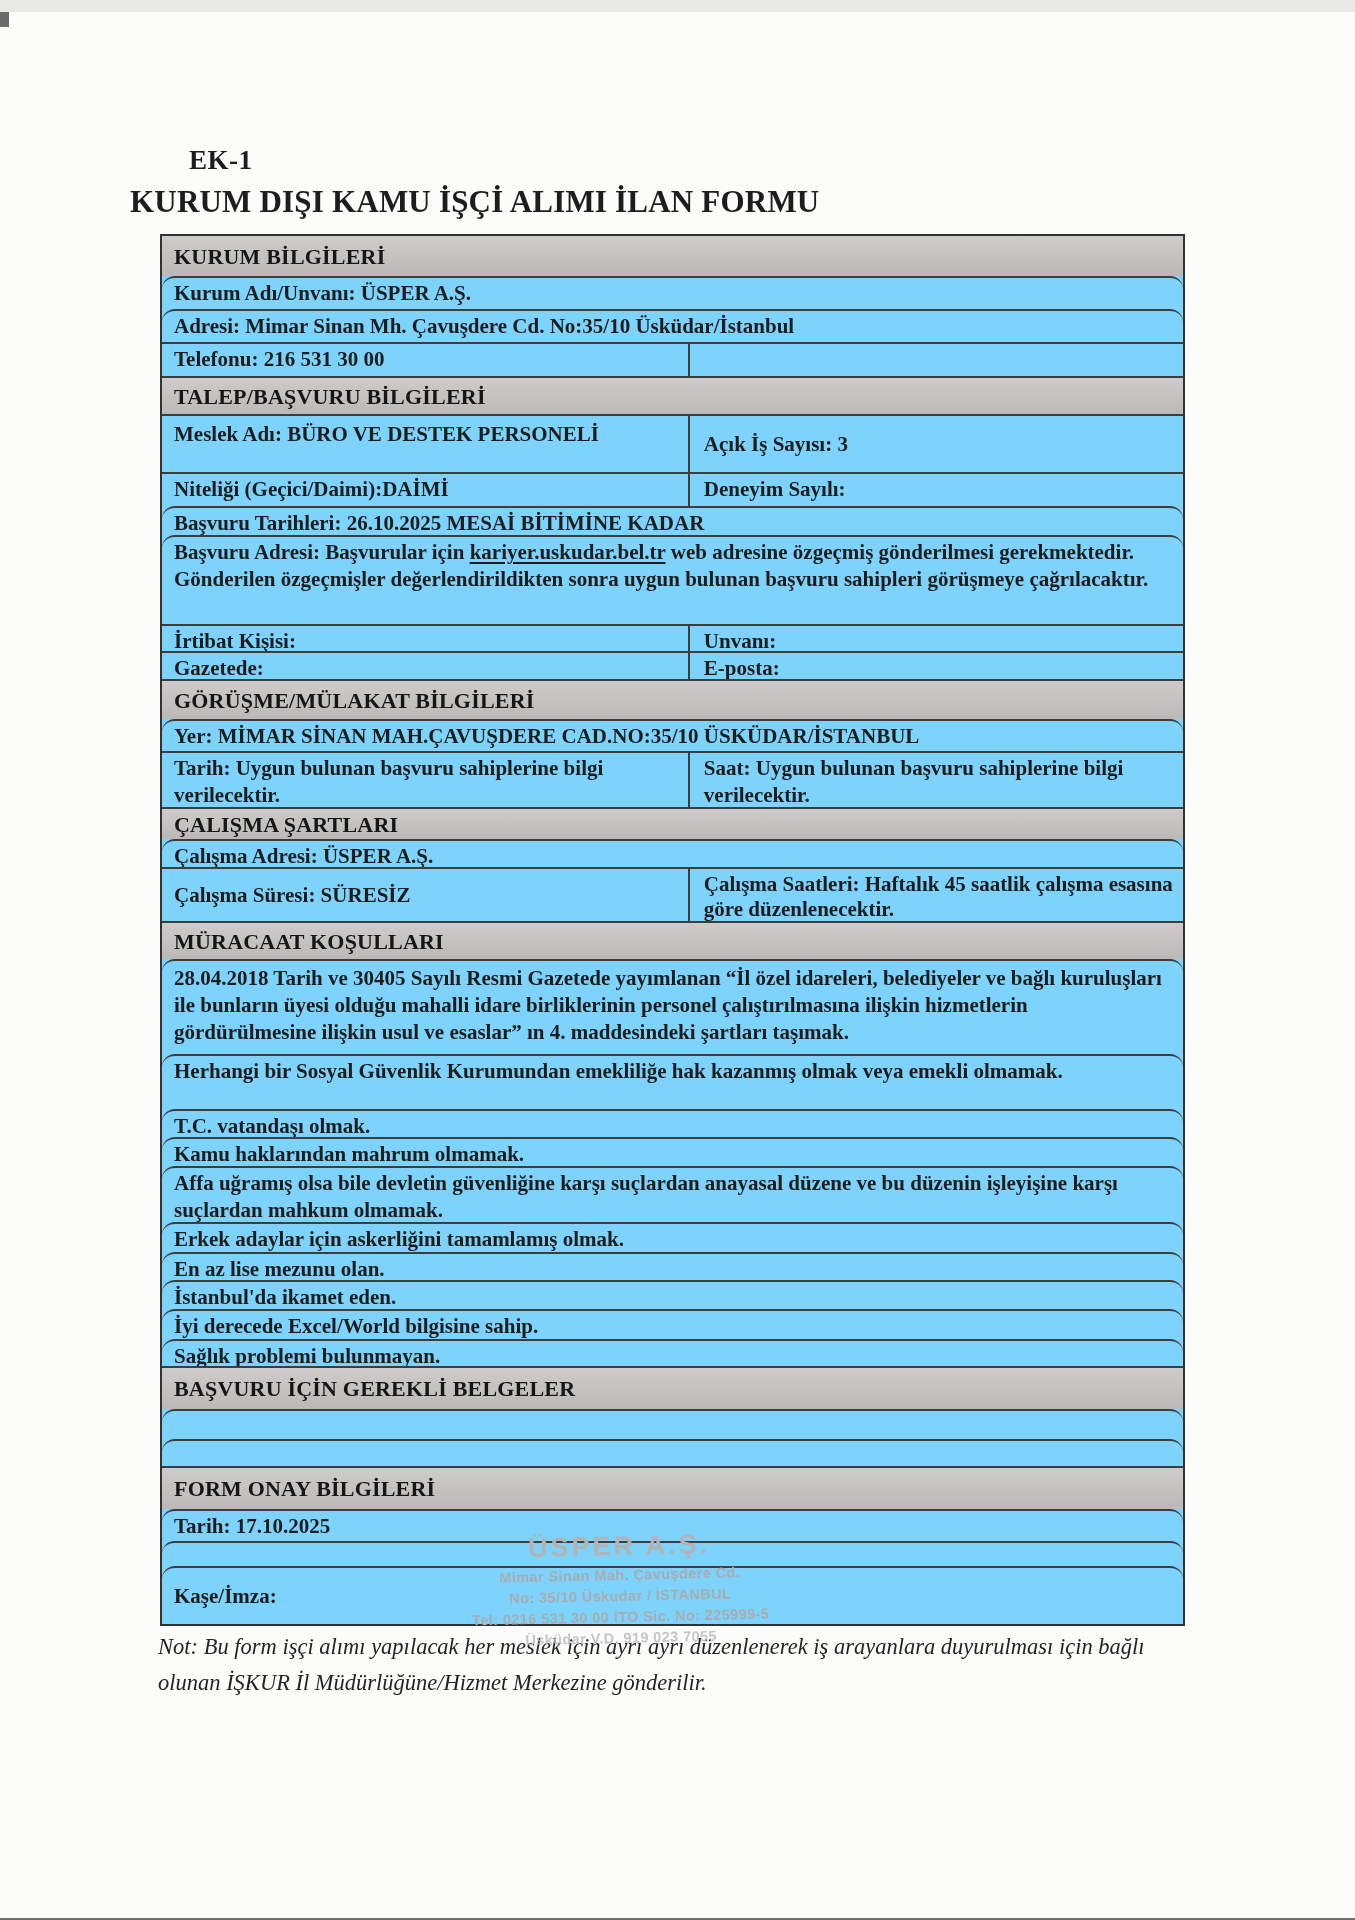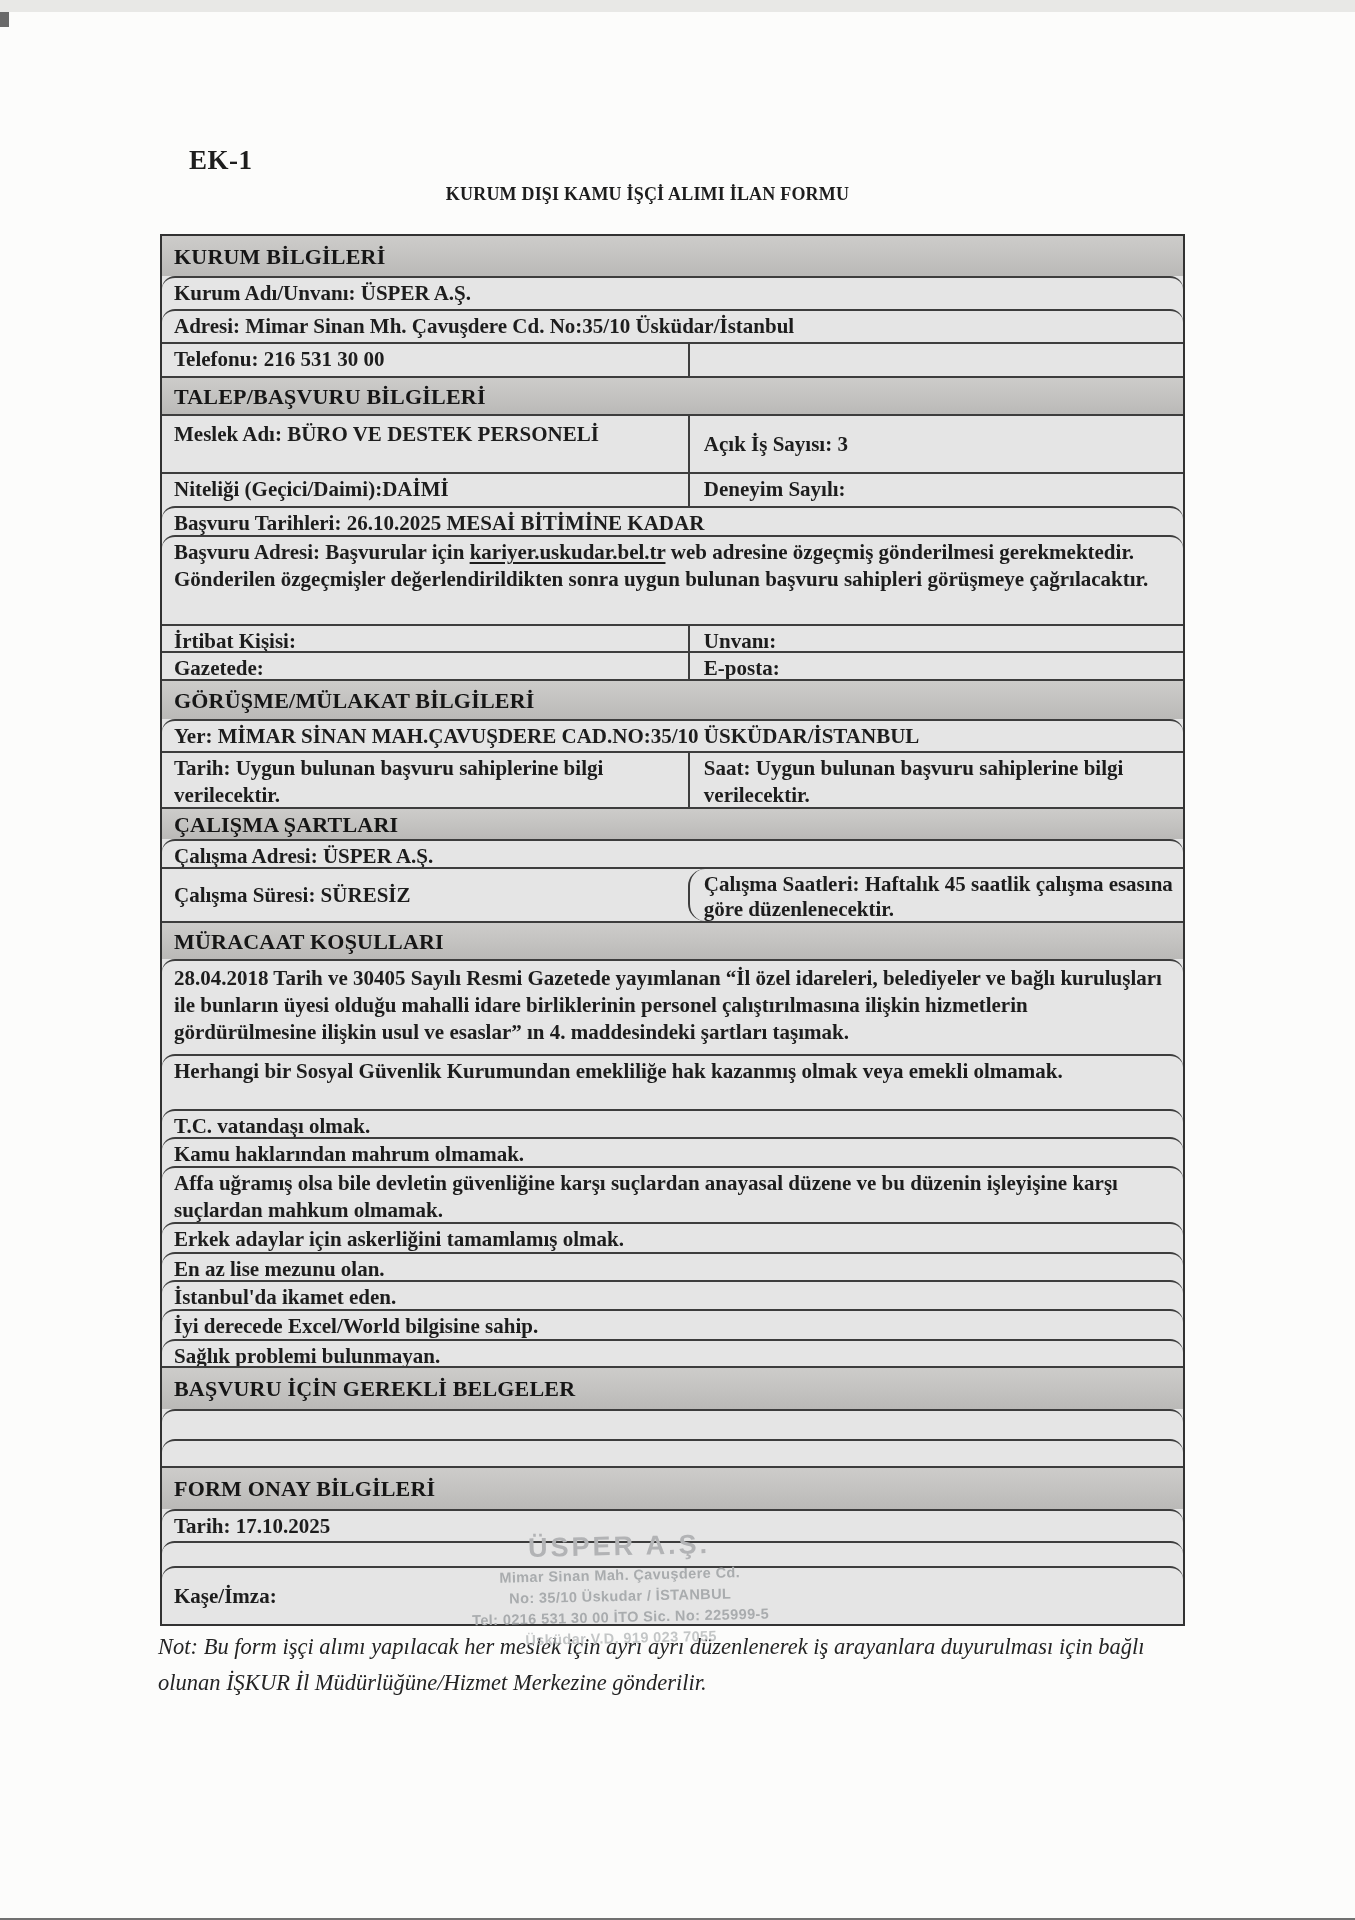--- a/index.html
+++ b/index.html
@@ -3,35 +3,35 @@
 <meta charset="utf-8">
 <style>
   html,body{margin:0;padding:0;background:#e8e8e6;}
   .page{
     position:relative;width:1355px;height:1920px;margin:12px auto;
     background:#fcfcfb;overflow:hidden;
     font-family:"Liberation Serif",serif;color:#1d1d1d;
   }
   .scan-corner{position:absolute;left:0;top:0;width:9px;height:15px;background:#3a3a3a;opacity:.75;}
   .ek-label{position:absolute;left:189px;top:133px;font-size:27px;font-weight:700;letter-spacing:.5px;}
-  .page-title{position:absolute;left:130px;top:172px;width:1035px;text-align:center;
-    font-size:18px;font-weight:700;letter-spacing:.2px;}
+  .page-title{position:absolute;left:130px;top:172px;width:1035px;text-align:left;
+    font-size:31px;font-weight:700;letter-spacing:.2px;}
   .doc-table{position:absolute;left:160px;top:222px;width:1025px;border:2px solid #323232;
-    background:#e5e5e5;box-sizing:border-box;}
+    background:#7dd3fc;box-sizing:border-box;}
   .row{position:relative;box-sizing:border-box;border-top:2px solid #3d3d3d;
     font-size:21px;font-weight:700;line-height:27px;overflow:hidden;}
   .row:first-child{border-top:none;}
   .row-header{background:linear-gradient(180deg,#cdccca 0%,#c3c2c0 55%,#bab9b7 100%);
     display:flex;align-items:center;padding:0 12px;font-size:22px;letter-spacing:.2px;color:#161616;}
   .row-full{padding:2px 14px 0 12px;border-radius:13px;}
   .row-split{display:flex;padding:0;}
   .cell{box-sizing:border-box;width:51.5%;padding:2px 10px 0 12px;}
   .cell.right{width:48.5%;border-left:2px solid #3d3d3d;padding-left:14px;}
   .vcenter{display:flex;align-items:center;padding-top:0;}
-  .tight{line-height:25px;border-radius:17px;}
+  .tight{line-height:25px;}
   .u-link{text-decoration:underline;text-underline-offset:3px;}
   .stamp{position:absolute;left:415px;top:1519px;width:410px;text-align:center;
     transform:rotate(-1.3deg);z-index:3;pointer-events:none;
     font-family:"Liberation Sans",sans-serif;}
   .stamp-name{font-size:27px;font-weight:700;letter-spacing:3px;color:#b2b3b5;}
   .stamp-line{font-size:14.5px;font-weight:700;color:#a9acae;margin-top:5px;letter-spacing:.4px;}
   .stamp-line.faint{color:#b6b9ba;opacity:.8;}
   .note{position:absolute;left:158px;top:1617px;width:1045px;z-index:2;
     font-size:22.5px;font-style:italic;font-weight:400;line-height:36px;color:#242424;}
   .bottom-rule{position:absolute;left:0;top:1906px;width:1355px;height:2px;background:#707070;}

